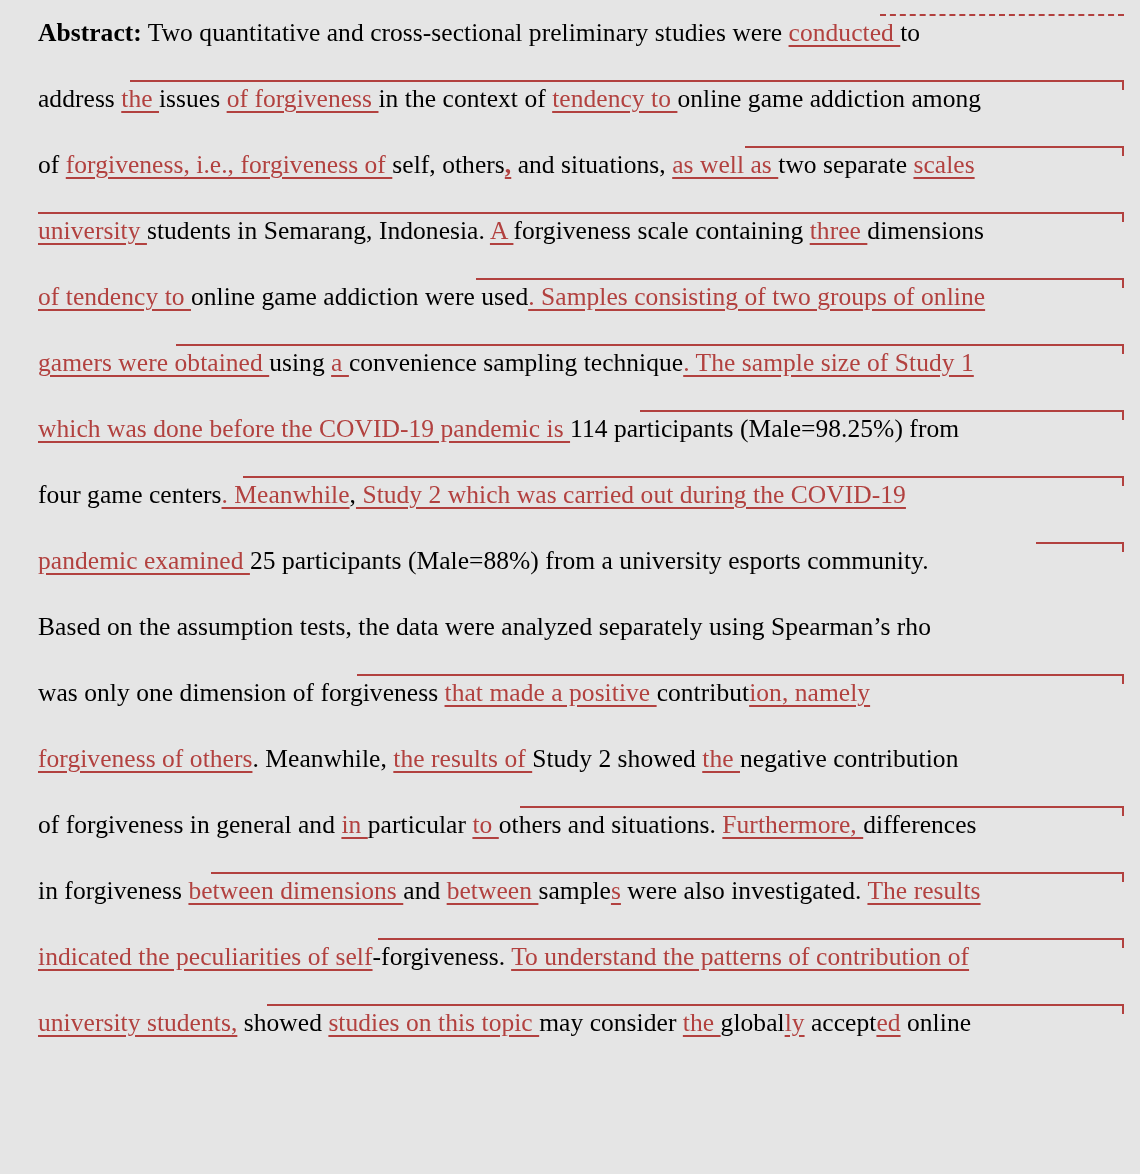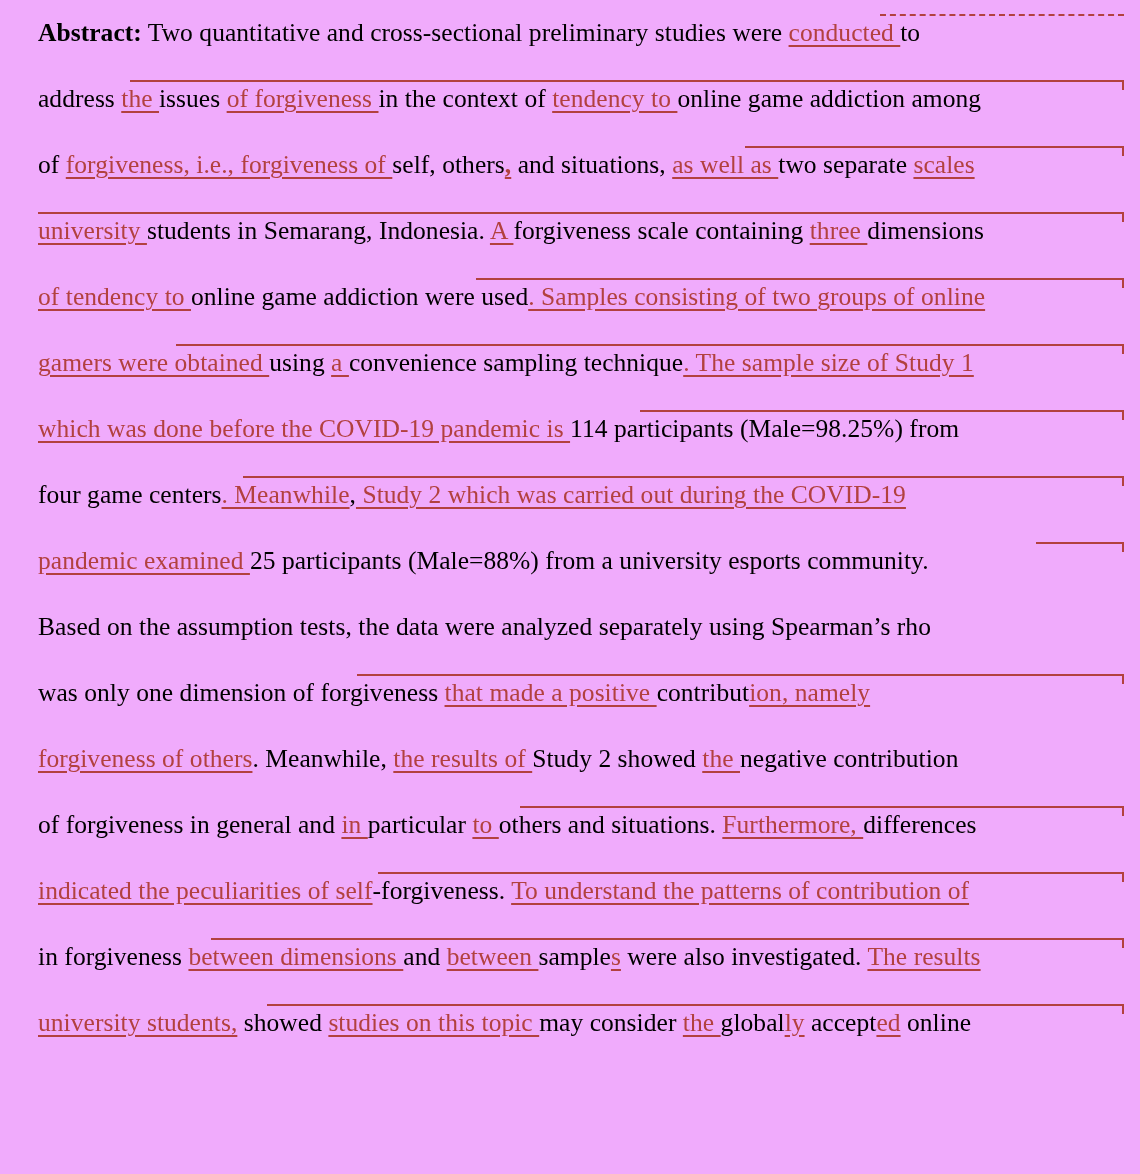--- a/index.html
+++ b/index.html
@@ -10,21 +10,21 @@
   body {
     width: 1140px;
     height: 1174px;
     font-family: "Liberation Serif", "DejaVu Serif", serif;
     overflow: hidden;
   }
   #page {
     position: relative;
     width: 1140px;
     height: 1174px;
-    background: #f0abfc;
+    background: #e5e5e5;
   }
   
   #doc {
     position: absolute;
     left: 38px;
     top: 0px;
     width: 1064px;
     font-size: 25.5px;
     line-height: 66px;
     color: #000000;
@@ -96,23 +96,23 @@
           <span class="hook"></span>
         </span><span class="ins">pandemic examined </span><span>25 participants (Male=88%) from a university esports community.</span></div>
       <div class="line"><span>Based on the assumption tests, the data were analyzed separately using Spearman’s rho</span></div>
       <div class="line"><span class="overhang" style="left: 319px;">
           <span class="hook"></span>
         </span><span>was only one dimension of forgiveness </span><span class="ins">that made a positive </span><span>contribut</span><span class="ins">ion, namely</span></div>
       <div class="line"><span class="ins">forgiveness of others</span><span>. Meanwhile, </span><span class="ins">the results of </span><span>Study 2 showed </span><span class="ins">the </span><span>negative contribution</span></div>
       <div class="line"><span class="overhang" style="left: 482px;">
           <span class="hook"></span>
         </span><span>of forgiveness in general and </span><span class="ins">in </span><span>particular </span><span class="ins">to </span><span>others and situations. </span><span class="ins">Furthermore, </span><span>differences</span></div>
+      <div class="line"><span class="overhang" style="left: 173px;">
+          <span class="hook"></span>
+        </span><span>in forgiveness </span><span class="ins">between dimensions </span><span>and </span><span class="ins">between </span><span>sample</span><span class="ins">s</span><span> were also investigated. </span><span class="ins">The results</span></div>
       <div class="line"><span class="overhang" style="left: 340px;">
           <span class="hook"></span>
         </span><span class="ins">indicated the peculiarities of self</span><span>-forgiveness. </span><span class="ins">To understand the patterns of contribution of</span></div>
-      <div class="line"><span class="overhang" style="left: 173px;">
-          <span class="hook"></span>
-        </span><span>in forgiveness </span><span class="ins">between dimensions </span><span>and </span><span class="ins">between </span><span>sample</span><span class="ins">s</span><span> were also investigated. </span><span class="ins">The results</span></div>
       <div class="line"><span class="overhang" style="left: 229px;">
           <span class="hook"></span>
         </span><span class="ins">university students,</span><span> showed </span><span class="ins">studies on this topic </span><span>may consider </span><span class="ins">the </span><span>global</span><span class="ins">ly</span><span> accept</span><span class="ins">ed</span><span> online</span></div>
     </div>
 </div>
 
 </body></html>

